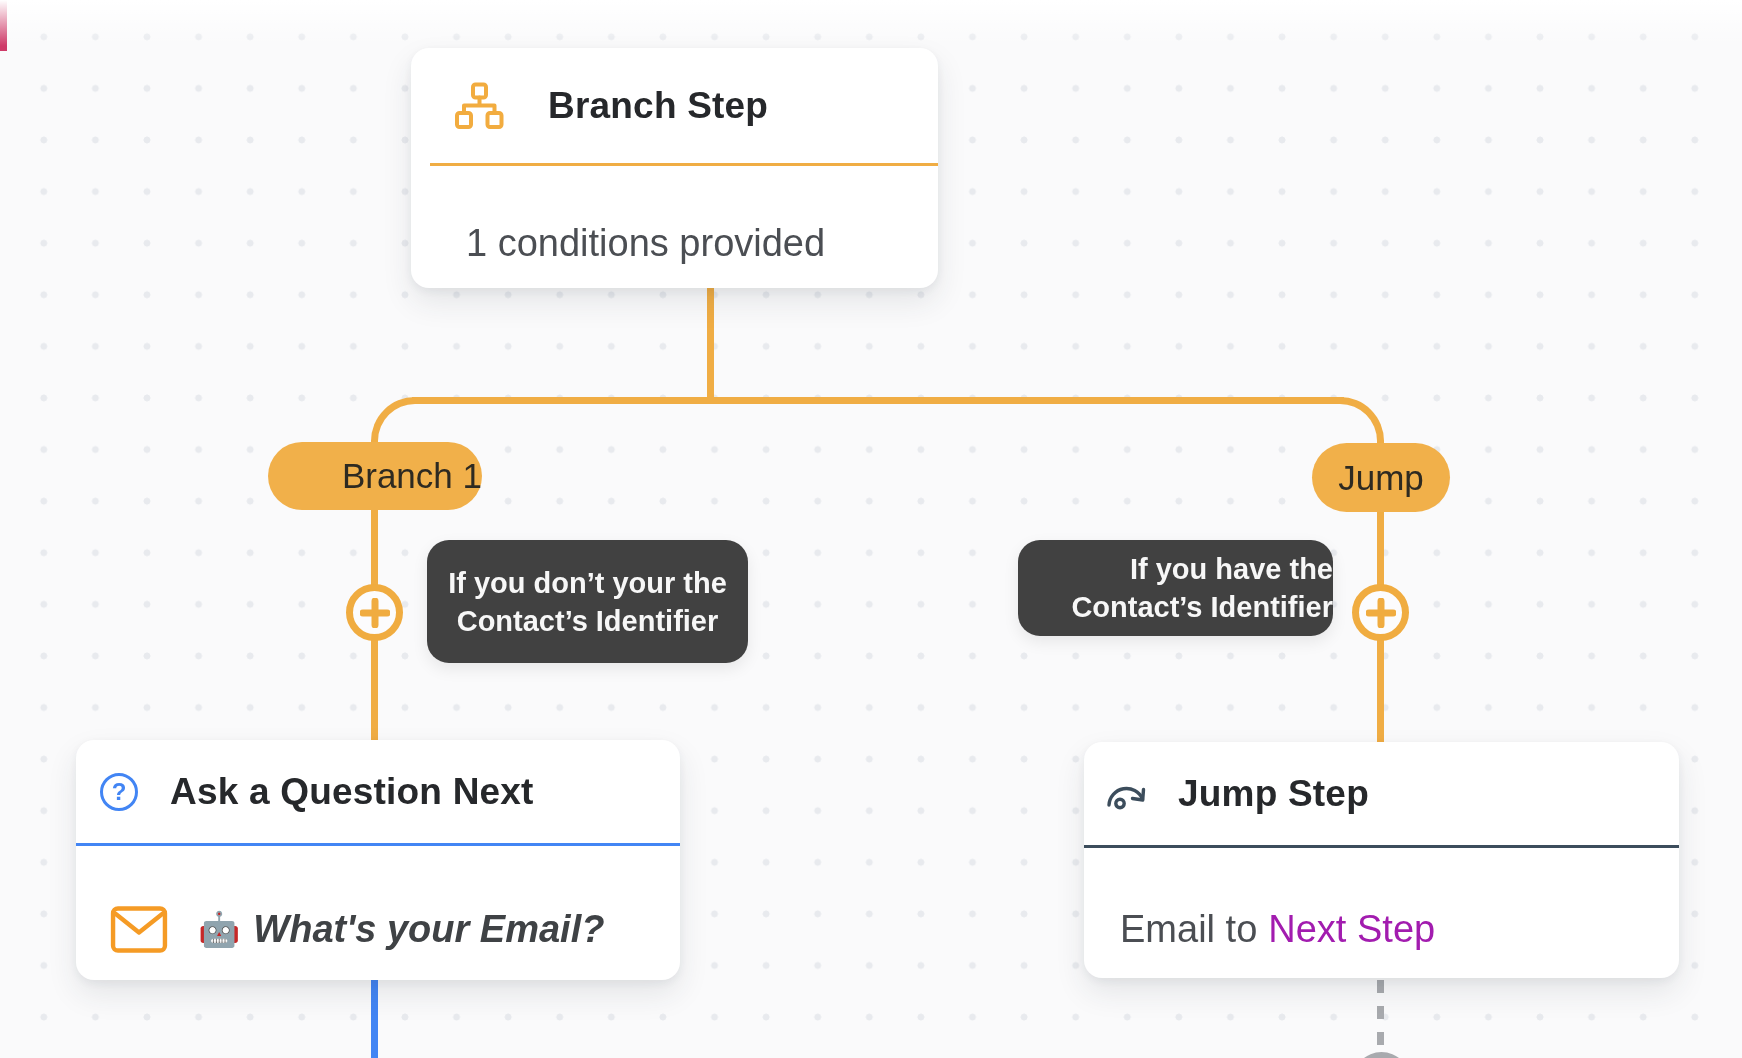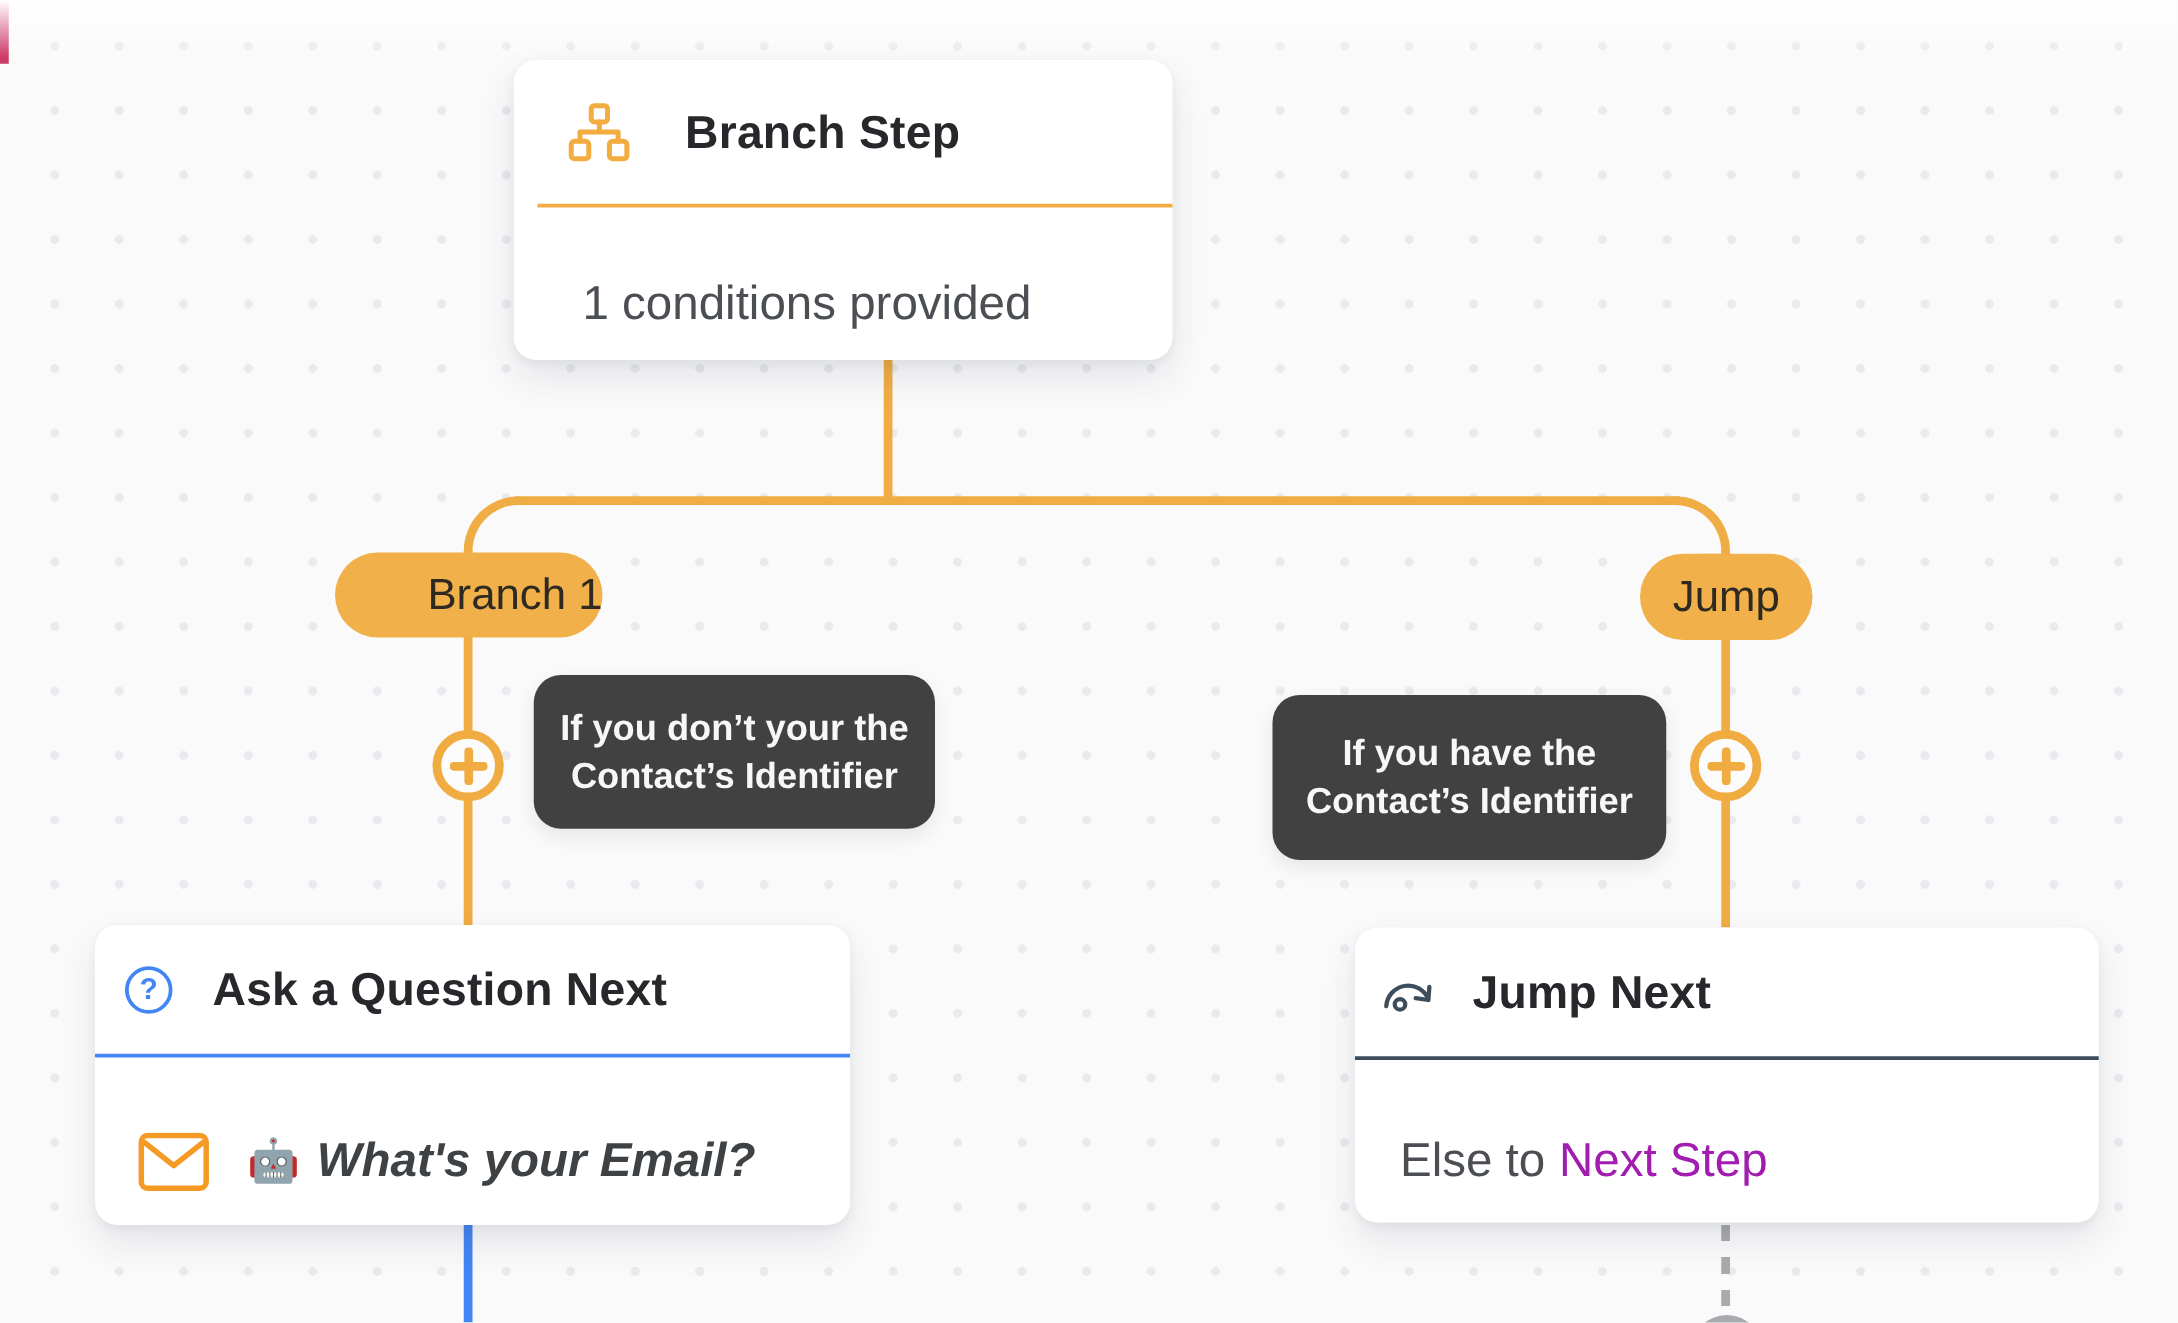--- a/index.html
+++ b/index.html
@@ -77,21 +77,21 @@
     display:flex; align-items:center; justify-content:center; cursor:pointer;}
   .plus-l{left:346px; top:584px;}
   .plus-r{left:1352px; top:584px;}
 
   
   .tooltip{position:absolute; background:#414141; color:#f7f7f7; border-radius:22px;
     font-weight:bold; font-size:29px; line-height:38px; text-align:center;
     display:flex; flex-direction:column; justify-content:center; white-space:nowrap;
     box-shadow:0 6px 16px rgba(0,0,0,.08);}
   .tooltip-left{left:427px; top:540px; width:321px; height:123px;}
-  .tooltip-right{left:1018px; top:556px; width:315px; height:132px;}
+  .tooltip-right{left:1018px; top:540px; width:315px; height:96px;text-align:right;}
 </style>
 </head>
 <body>
 
 <div class="canvas">
   <div class="top-fade"></div>
 
   <div class="line-pink"></div>
   <div class="vline line-center"></div>
   <div class="hline hline-main"></div>
@@ -164,21 +164,21 @@
     </div>
   </div>
 
   <div class="card card-jump">
     <div class="card-header">
       <svg class="icon-jump" viewBox="0 0 46 38" fill="none" stroke="#3C4D5C" stroke-width="3.4" stroke-linecap="round" stroke-linejoin="round">
         <path d="M3 30 A17.5 17.5 0 0 1 36.5 24"></path>
         <path d="M37.5 14.5 L36.7 25 L26.5 23.5"></path>
         <circle cx="14" cy="28.5" r="4.2"></circle>
       </svg>
-      <span class="card-title">Jump Next</span>
+      <span class="card-title">Jump Step</span>
     </div>
     <div class="divider"></div>
     <div class="card-body">
-      <span class="body-text">Else to</span>
+      <span class="body-text">Email to</span>
       <span class="body-text jump-link">Next Step</span>
     </div>
   </div>
 </div>
 
 </body></html>

